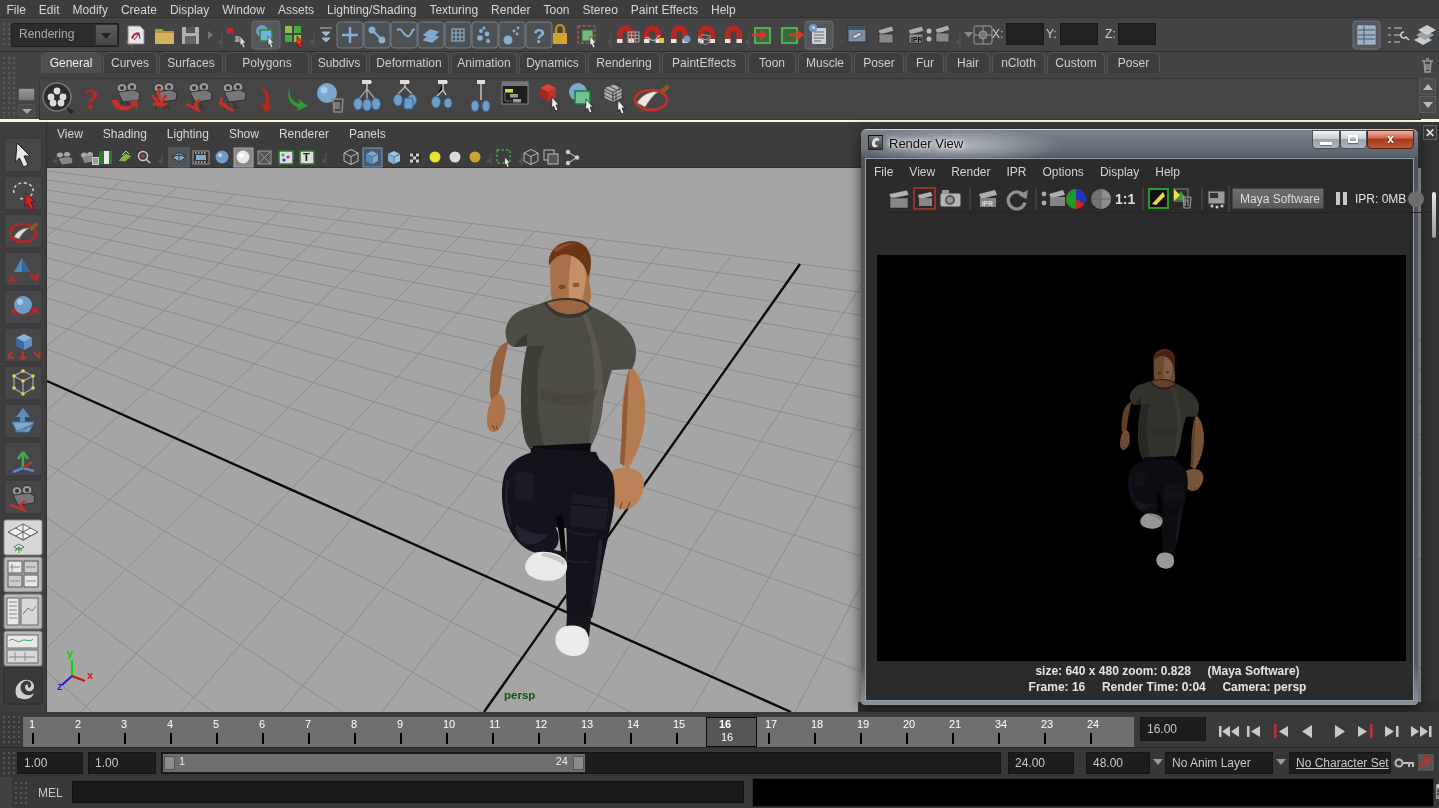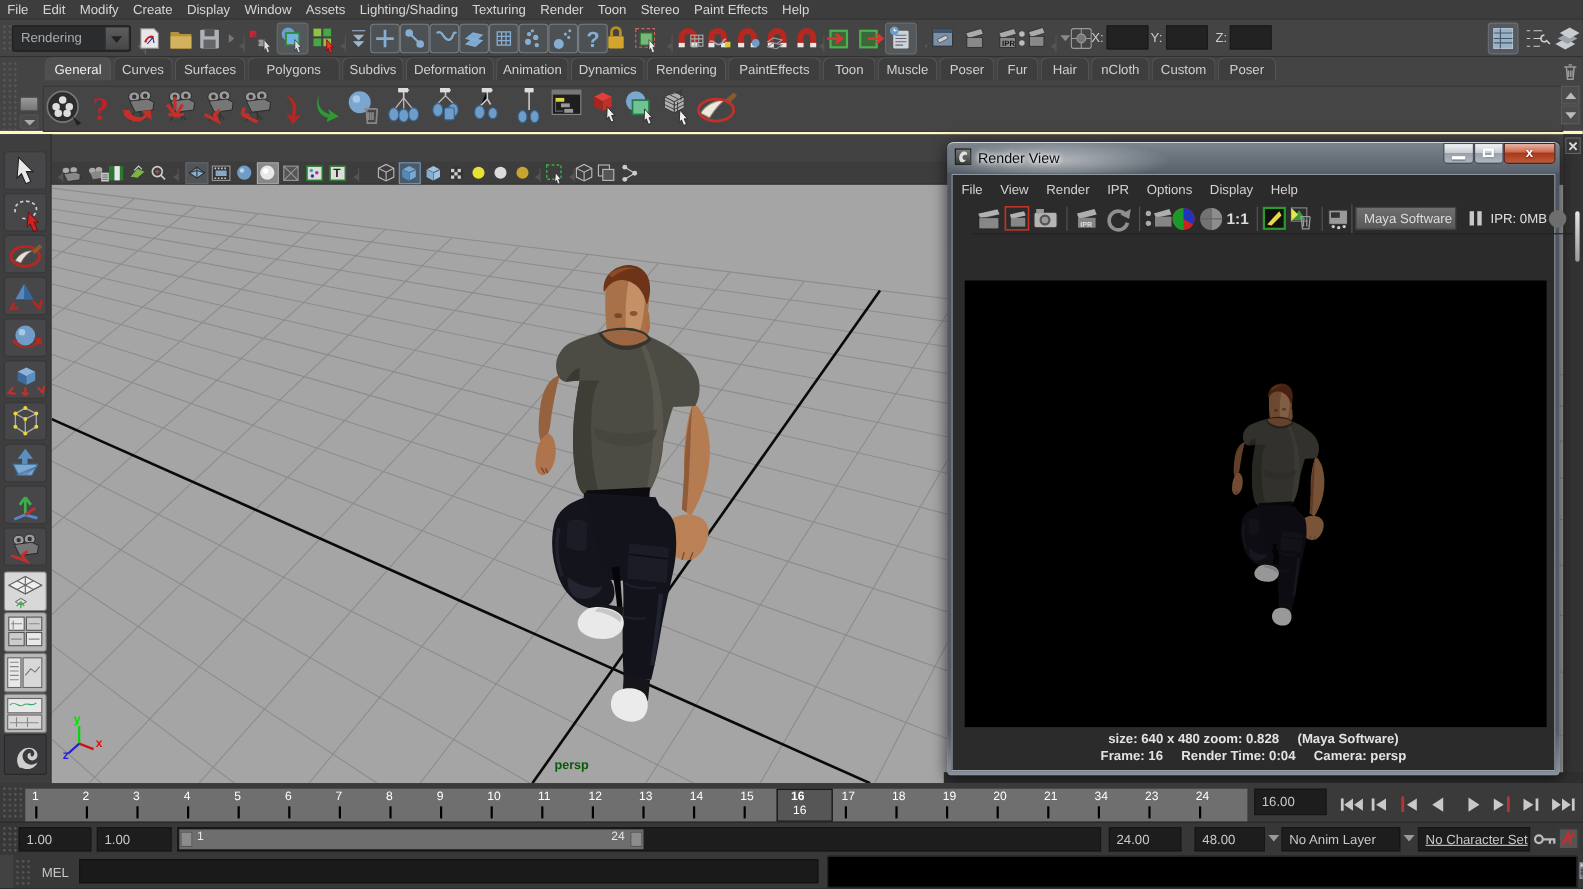--- a/index.html
+++ b/index.html
@@ -25,21 +25,21 @@
 #vpmenu{left:47px;top:122px;width:1380px;height:25px;background:#3d3d3d;}
 #vpmenu span{display:inline-block;color:#d8d8d8;font-size:12px;line-height:25px;margin:0 10px;}
 #vpicons{left:47px;top:147px;width:1380px;height:21px;background:#3d3d3d;border-bottom:1px solid #2f2f2f;}
 #viewport{left:47px;top:168px;width:1380px;height:544px;background:#a5a5a5;overflow:hidden;}
 #rightstrip{left:1421px;top:122px;width:18px;height:590px;background:#333;}
 
 #rv{left:861px;top:129px;width:557px;height:576px;border-radius:6px 6px 4px 4px;
   background:linear-gradient(#7b838d,#5a636d 26px,#4c555f 28px,#555e68 93%,#8a939d);border-top:1px solid #cdd3d9;
   box-shadow:0 3px 14px rgba(0,0,0,.65);}
 #rvtitle{position:absolute;left:0;top:0;width:100%;height:28px;color:#1a1a1a;font-size:13px;}
-#rvcontent{position:absolute;left:4px;top:28px;width:549px;height:543px;background:#2b2b2b;border:1px solid #99a2ab;}
+#rvcontent{position:absolute;left:4px;top:28px;width:549px;height:543px;background:#2b2b2b;border:1px solid #99a2ab;padding-left:28px;}
 #rvmenu{position:absolute;left:0;top:0;width:100%;height:26px;}
 #rvmenu span{display:inline-block;color:#d2d2d2;font-size:12px;line-height:26px;margin:0 8px;}
 #rvtools{position:absolute;left:0;top:26px;width:100%;height:28px;border-bottom:1px solid #222;margin-left:17px;}
 #rvcanvas{position:absolute;left:11px;top:96px;width:529px;height:406px;background:#000;}
 .rvstat{position:absolute;width:100%;text-align:center;color:#e3e3e3;font-size:12px;font-weight:bold;}
 
 #timeline{left:0;top:712px;width:1439px;height:35px;background:#3a3a3a;}
 #ruler{position:absolute;left:23px;top:5px;width:1111px;height:30px;background:#6f6f6f;}
 .fnum{position:absolute;top:1px;font-size:11px;color:#fff;}
 .ftick{position:absolute;top:16px;width:2px;height:11px;background:#000;}
@@ -485,20 +485,23 @@
       <rect x="21" y="598" width="17" height="27" fill="#d8d8d8" stroke="#666"></rect>
         <path d="M23,614 l5,-6 l4,3 l4,-5" stroke="#777" fill="none"></path>
       <rect x="4" y="631" width="38" height="35" rx="2" fill="#b8b8b8" stroke="#777"></rect>
       <rect x="7" y="635" width="31" height="13" fill="#e8e8e8" stroke="#666"></rect>
         <path d="M9,641 c4,-5 8,3 12,0 c4,-3 8,2 12,-2" stroke="#3a6" fill="none"></path>
       <rect x="7" y="650" width="31" height="13" fill="#d8d8d8" stroke="#666"></rect>
         <path d="M9,657 h26 M15,652 v9 M25,652 v9" stroke="#888" fill="none"></path>
       <rect x="4" y="668" width="38" height="36" rx="2" fill="#3a3a3c" stroke="#2a2a2a"></rect>
       <path d="M18,698 c-4,-5 -3,-12 2,-16 c4,-3 10,-3 13,1 c2,3 1,7 -2,8 c-3,1 -6,-1 -6,-4 c0,-2 2,-3 3,-2 c-1,3 2,4 3,1 c1,-3 -2,-6 -6,-5 c-5,2 -6,8 -2,12 c3,3 8,3 11,0 c-1,4 -6,7 -11,6 c-2,-0.5 -4,-1 -5,-1 z" fill="#cfcfcf"></path>
     </svg>
+  </div>
+  <div class="abs" id="vpmenu">
+    <span>View</span><span>Shading</span><span>Lighting</span><span>Show</span><span>Renderer</span><span>Panels</span>
   </div>
   <div class="abs" id="vpicons">
     <svg width="700" height="21" viewBox="47 0 700 21">
       <path d="M53,14 l3,-2 v4 z M57,6 v12" stroke="#555" fill="#555" stroke-width="1"></path>
       <g>
           <ellipse cx="60" cy="8" rx="3.5" ry="3" fill="#aaa" stroke="#222" stroke-width=".6"></ellipse>
           <ellipse cx="67" cy="7.5" rx="3.5" ry="3" fill="#aaa" stroke="#222" stroke-width=".6"></ellipse>
           <path d="M58,11 l11,-1.5 l4,2 l-0.5,5 l-11,1.5 z" fill="#888" stroke="#222" stroke-width=".6"></path>
         </g>
       <g transform="translate(24,0)">

